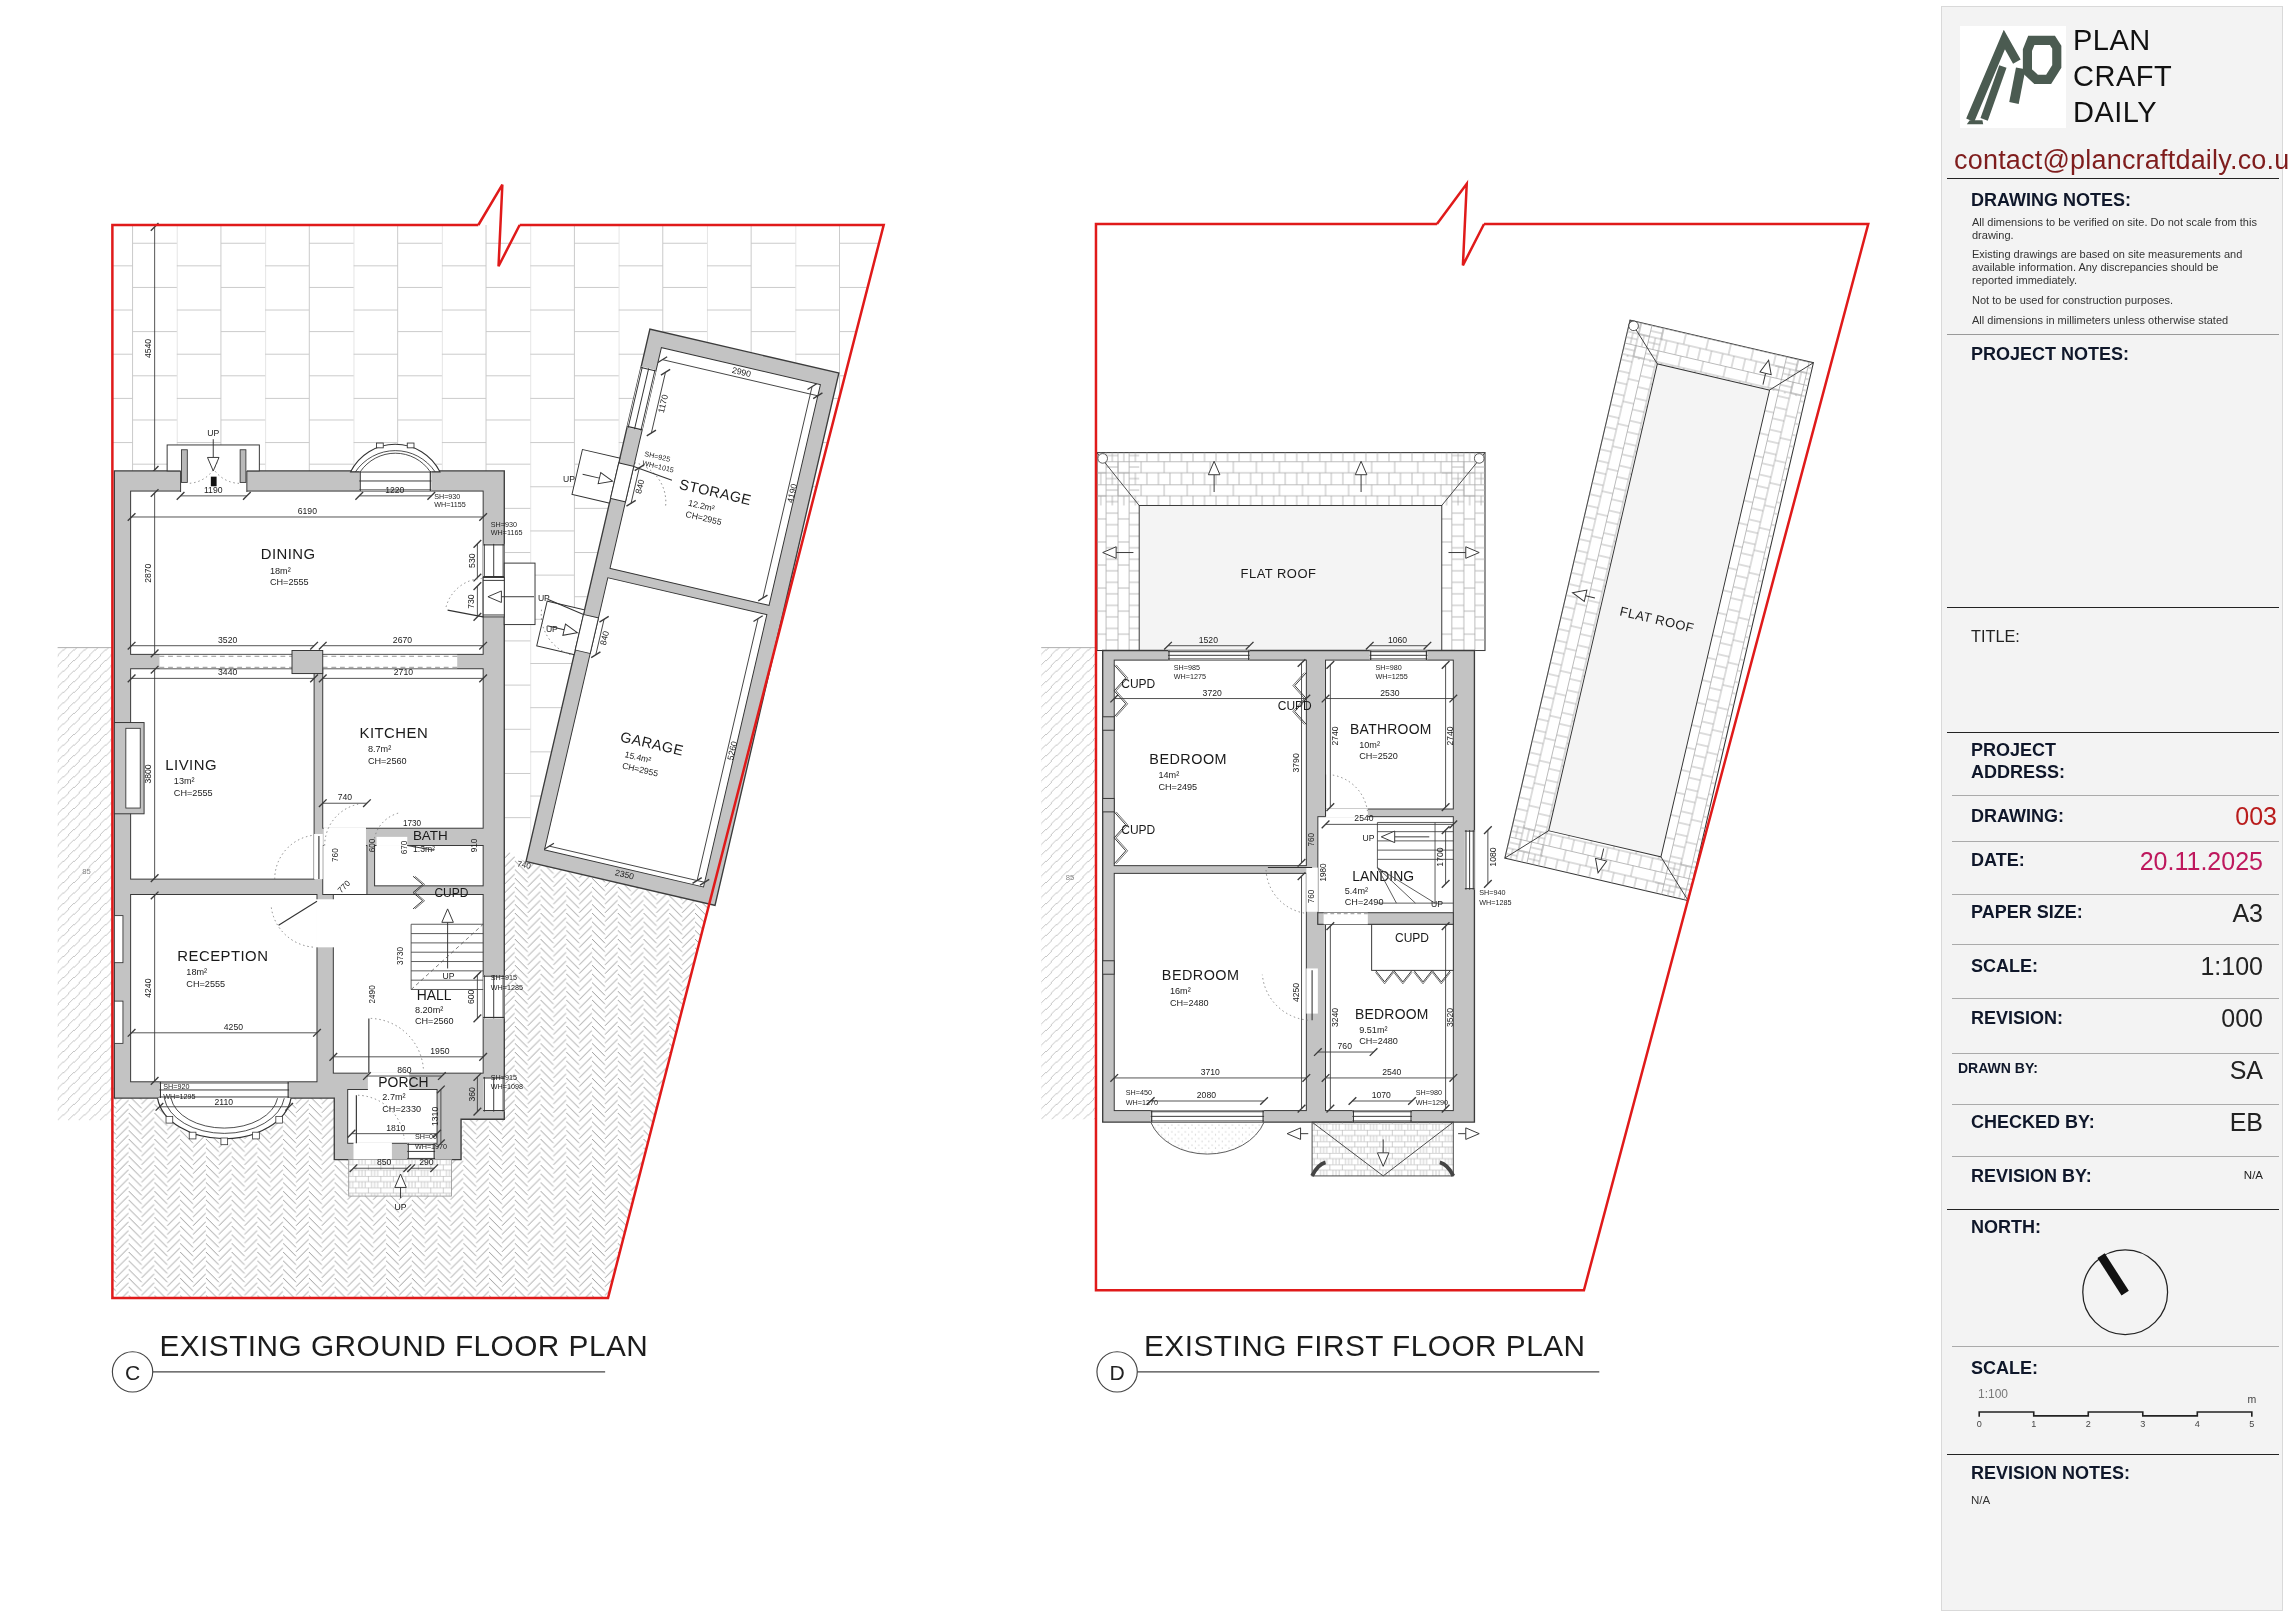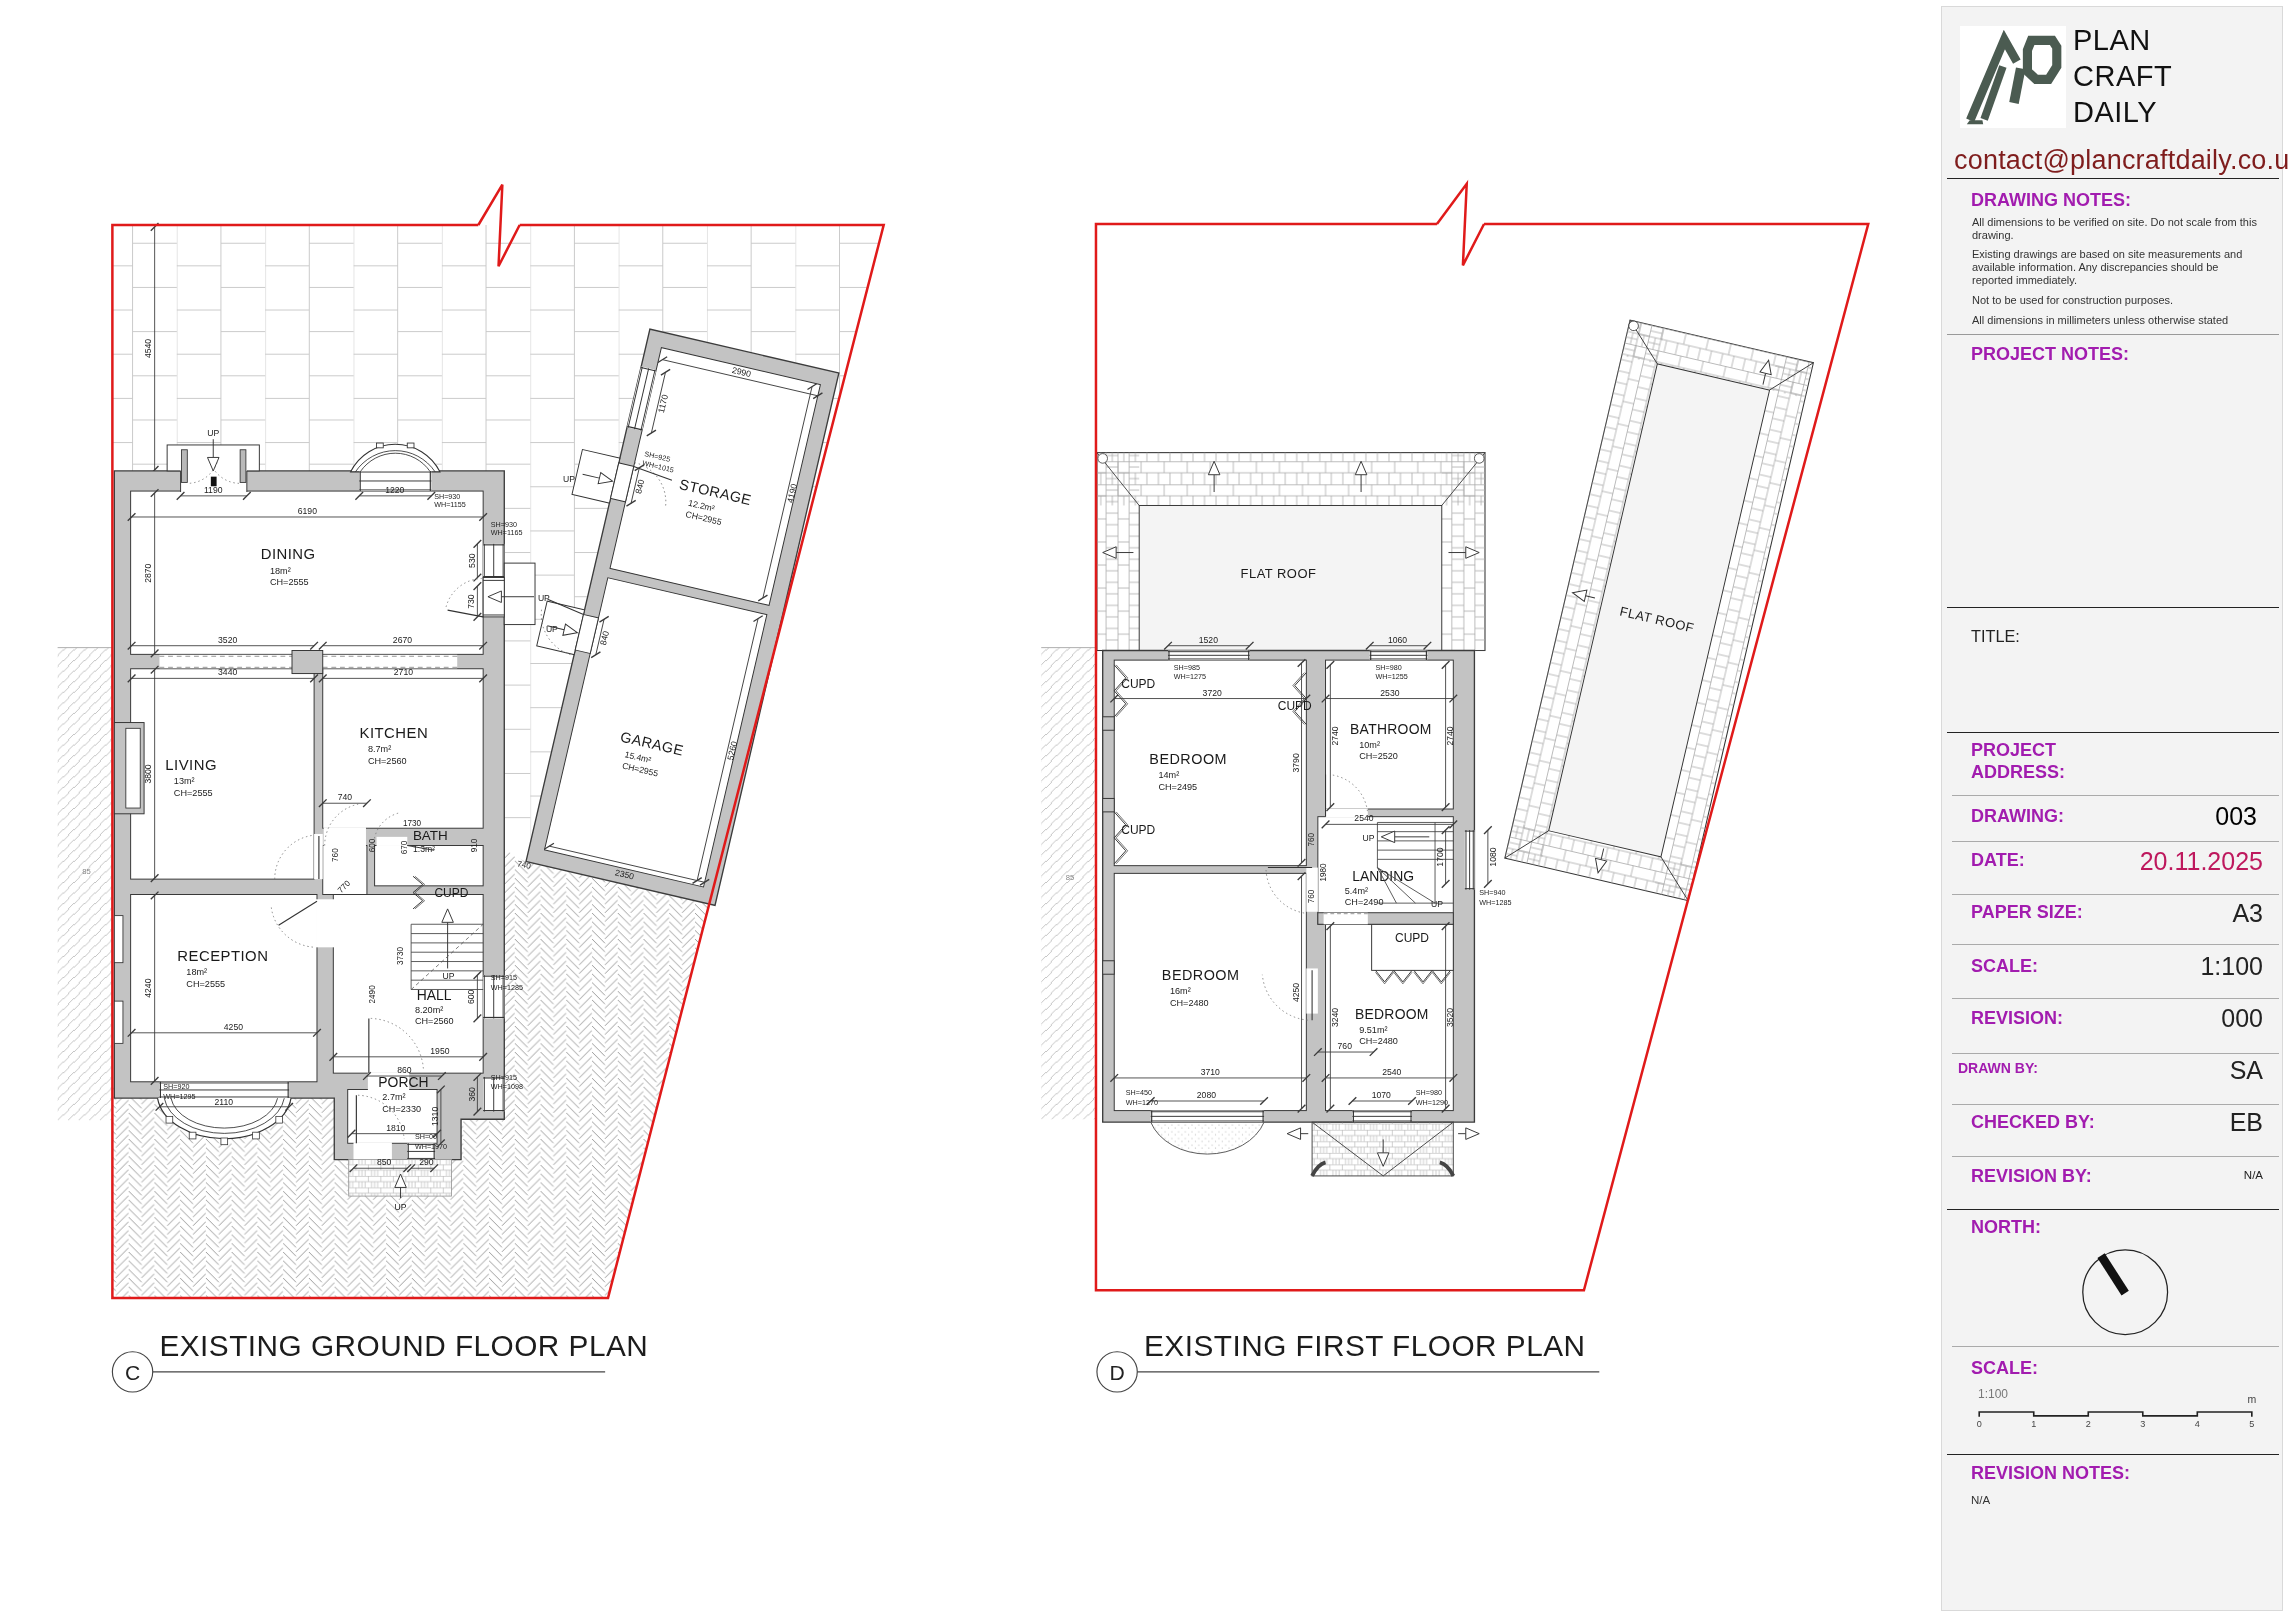--- a/index.html
+++ b/index.html
@@ -1,18 +1,18 @@
 <!DOCTYPE html>
 <html><head><meta charset="utf-8"><style>
 html,body{margin:0;padding:0;}
 body{width:2288px;height:1618px;background:#fff;font-family:"Liberation Sans",sans-serif;position:relative;overflow:hidden}
 svg text{font-family:"Liberation Sans",sans-serif}
 .sb{position:absolute;left:1941px;top:5.8px;width:342px;height:1605px;background:#f3f3f3;border:1px solid #d9d9d9;box-sizing:border-box}
 .sb *{box-sizing:border-box}
-.lab{font-weight:bold;color:#a21caf}
+.lab{font-weight:bold;color:#0f172a}
 </style></head><body>
 <svg width="2288" height="1618" viewBox="0 0 2382 1684">
 <defs>
 <pattern id="tiles" width="92" height="46" patternUnits="userSpaceOnUse">
         <path d="M0,0 V46 M46,0 V46 M0,0.5 H46 M46,23 H92" stroke="#c9c9c9" stroke-width="1" fill="none"></path>
       </pattern>
 <pattern id="herr" width="26.8" height="27.150000000000002" patternUnits="userSpaceOnUse">
         <path d="M0,-27.15 L13.4,-13.749999999999998 M13.4,-9.224999999999998 L26.8,-22.625 M0,-18.1 L13.4,-4.700000000000001 M13.4,-0.1750000000000007 L26.8,-13.575000000000001 M0,-9.05 L13.4,4.35 M13.4,8.875 L26.8,-4.525 M0,0 L13.4,13.4 M13.4,17.925 L26.8,4.525 M0,9.05 L13.4,22.450000000000003 M13.4,26.975 L26.8,13.575000000000001 M0,18.1 L13.4,31.5 M13.4,36.025 L26.8,22.625 M0,27.15 L13.4,40.55 M13.4,45.074999999999996 L26.8,31.674999999999997 M0,36.2 L13.4,49.6 M13.4,54.125 L26.8,40.725" stroke="#999999" stroke-width="1" fill="none"></path>
       </pattern>
 <pattern id="diag" width="11" height="11" patternUnits="userSpaceOnUse">
@@ -737,21 +737,21 @@
 <div class="lab" style="position:absolute;left:29px;top:337px;font-size:18px">PROJECT NOTES:</div>
 
 <div style="position:absolute;left:4.8px;top:600px;width:332px;border-top:1.9px solid #222"></div>
 <div style="position:absolute;left:29px;top:620px;font-size:16.3px;color:#222">TITLE:</div>
 <div style="position:absolute;left:4.8px;top:725px;width:332px;border-top:1.9px solid #222"></div>
 
 <div class="lab" style="position:absolute;left:29px;top:732px;font-size:18px;line-height:22px">PROJECT<br>ADDRESS:</div>
 <div style="position:absolute;left:9.6px;top:788px;width:327px;border-top:1px solid #aaa"></div>
 
 <div class="lab" style="position:absolute;left:29px;top:799px;font-size:18px">DRAWING:</div>
-<div style="position:absolute;right:25px;top:795px;font-size:25px;color:#000000">003</div>
+<div style="position:absolute;right:5px;top:795px;font-size:25px;color:#b91c1c">003</div>
 <div style="position:absolute;left:9.6px;top:834px;width:327px;border-top:1px solid #aaa"></div>
 
 <div class="lab" style="position:absolute;left:29px;top:843px;font-size:18px">DATE:</div>
 <div style="position:absolute;right:19px;top:840px;font-size:25px;color:#be185d">20.11.2025</div>
 <div style="position:absolute;left:9.6px;top:887px;width:327px;border-top:1px solid #aaa"></div>
 
 <div class="lab" style="position:absolute;left:29px;top:895px;font-size:18px">PAPER SIZE:</div>
 <div style="position:absolute;right:19px;top:892px;font-size:25px;color:#222">A3</div>
 <div style="position:absolute;left:9.6px;top:937px;width:327px;border-top:1px solid #aaa"></div>
 

